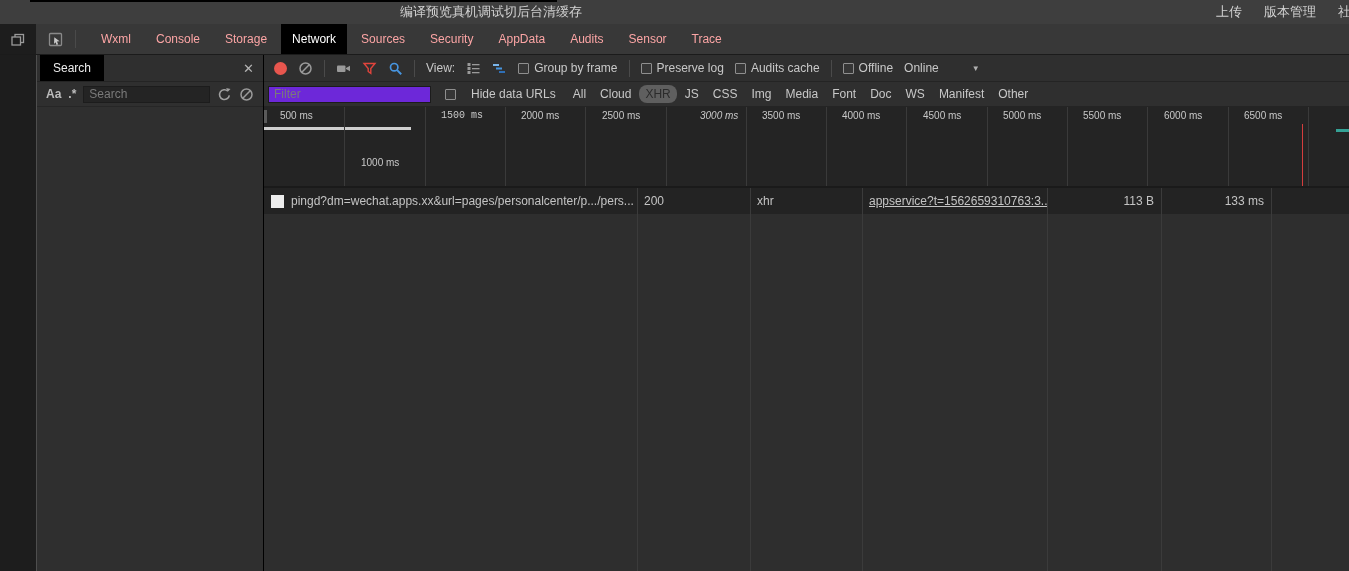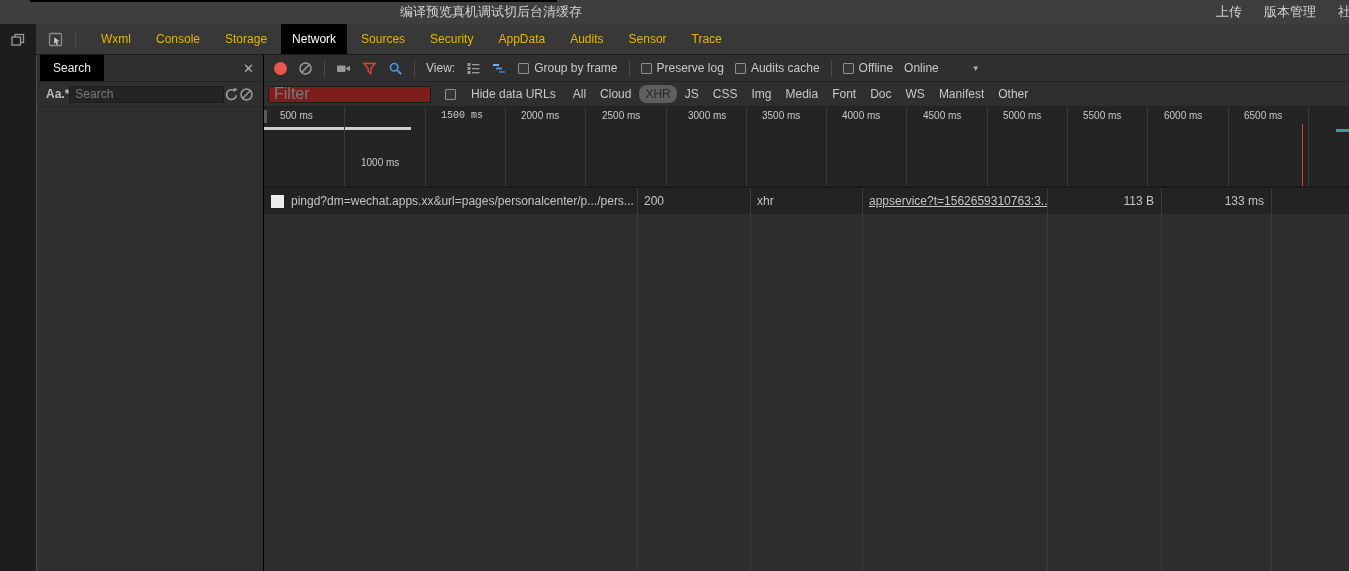--- a/index.html
+++ b/index.html
@@ -18,36 +18,36 @@
 
   
   .tabbar { height:31px; display:flex; background:#383838; border-bottom:1px solid #1b1b1b; }
   .tabbar-left { width:36px; background:#1d1d1d; display:flex; align-items:center;
                  justify-content:center; flex:none; }
   .tabbar-main { flex:1; display:flex; align-items:center; padding-left:12px; min-width:0; }
   .inspect-wrap { display:flex; align-items:center; padding-right:12px; margin-right:2px;
                   border-right:1px solid #4a4a4a; height:18px; }
   .tabs { display:flex; height:100%; margin-left:12px; }
   .tab { display:flex; align-items:center; padding:0 11px; margin-right:3px;
-         color:#eab308; font-size:12px; }
+         color:#fca5a5; font-size:12px; }
   .tab.active { background:#000; color:#fff; }
 
   
   .main { display:flex; height:516px; }
   .left-strip { width:36px; background:#1d1d1d; flex:none; }
 
   
   .search-panel { width:227px; flex:none; background:#2f2f2f; border-left:1px solid #4e4e4e;
                   display:flex; flex-direction:column; }
   .search-header { height:27px; display:flex; align-items:center; position:relative;
                    border-bottom:1px solid #242424; }
   .search-tab { background:#000; color:#ededed; height:100%; display:flex; align-items:center;
                 padding:0 13px; margin-left:3px; font-size:12px; }
   .close-x { position:absolute; right:9px; color:#b5b5b5; font-size:13px; cursor:default; }
-  .search-toolbar { height:25px; display:flex; align-items:center; padding:0 9px;
+  .search-toolbar { height:25px; display:flex; align-items:center; gap:7px; padding:0 9px;
                     border-bottom:1px solid #262626; }
   .tgl { color:#bdbdbd; font-size:12px; font-weight:bold; }
   .search-input { flex:1; height:17px; background:#242424; border:1px solid #1c1c1c;
                   color:#cccccc; font-size:12px; padding:0 5px; min-width:0; outline:none;
                   font-family:"Liberation Sans", sans-serif; }
   .search-input::placeholder { color:#7a7a7a; }
   .search-body { flex:1; }
 
   
   .network-panel { flex:1; min-width:0; background:#2e2e2e; border-left:1px solid #000;
@@ -59,22 +59,22 @@
   .icon-btn { display:flex; align-items:center; flex:none; }
   .vsep { width:1px; height:17px; background:#4a4a4a; flex:none; }
   .cb-group { display:flex; align-items:center; gap:5px; flex:none; }
   .checkbox { width:11px; height:11px; background:#363636; border:1px solid #8f8f8f;
               border-radius:1px; flex:none; }
   .dd-arrow { color:#b0b0b0; font-size:8px; margin-left:22px; }
 
   .filter-bar { height:25px; flex:none; background:#2f2f2f; display:flex; align-items:center;
                 padding:0 4px; gap:7px; border-bottom:1px solid #242424;
                 font-size:12px; color:#c8c8c8; }
-  .filter-input { width:163px; height:17px; background:#7f1d1d; border:1px solid #1c1c1c;
-                  color:#cccccc; font-size:16px; padding:1px 5px; outline:none; flex:none;
+  .filter-input { width:163px; height:17px; background:#6d28d9; border:1px solid #1c1c1c;
+                  color:#cccccc; font-size:12px; padding:1px 5px; outline:none; flex:none;
                   font-family:"Liberation Sans", sans-serif; }
   .filter-input::placeholder { color:#7a7a7a; }
   .hide-data { display:flex; align-items:center; gap:15px; margin-left:7px; }
   .pill { padding:2px 6px; border-radius:8px; white-space:nowrap; }
   .pill.selected { background:#5f5f5f; color:#2b2b2b; }
 
   
   .overview { height:81px; flex:none; position:relative; background:#242424;
               border-bottom:2px solid #1a1a1a; overflow:hidden; }
   .gridline { position:absolute; top:0; bottom:0; width:1px; background:#3a3a3a; }
@@ -282,21 +282,21 @@
         <div class="tick-label" style="left: 16px;">500 ms</div>
         <div class="gridline" style="left: 161px;"></div>
         <div class="tick-label" style="left: 97px; margin-top: 47px;">1000 ms</div>
         <div class="gridline" style="left: 241px;"></div>
         <div class="tick-label" style="left: 177px; font-family: Liberation Mono, monospace;">1500 ms</div>
         <div class="gridline" style="left: 321px;"></div>
         <div class="tick-label" style="left: 257px;">2000 ms</div>
         <div class="gridline" style="left: 402px;"></div>
         <div class="tick-label" style="left: 338px;">2500 ms</div>
         <div class="gridline" style="left: 482px;"></div>
-        <div class="tick-label" style="left: 424px;">3000 ms</div>
+        <div class="tick-label" style="left: 436px; font-style: italic;">3000 ms</div>
         <div class="gridline" style="left: 562px;"></div>
         <div class="tick-label" style="left: 498px;">3500 ms</div>
         <div class="gridline" style="left: 642px;"></div>
         <div class="tick-label" style="left: 578px;">4000 ms</div>
         <div class="gridline" style="left: 723px;"></div>
         <div class="tick-label" style="left: 659px;">4500 ms</div>
         <div class="gridline" style="left: 803px;"></div>
         <div class="tick-label" style="left: 739px;">5000 ms</div>
         <div class="gridline" style="left: 883px;"></div>
         <div class="tick-label" style="left: 819px;">5500 ms</div>

